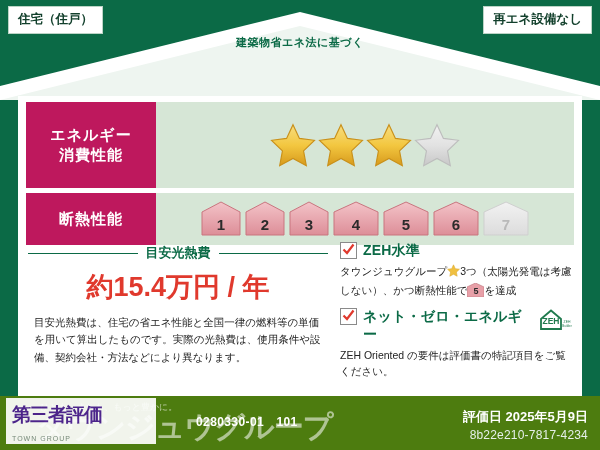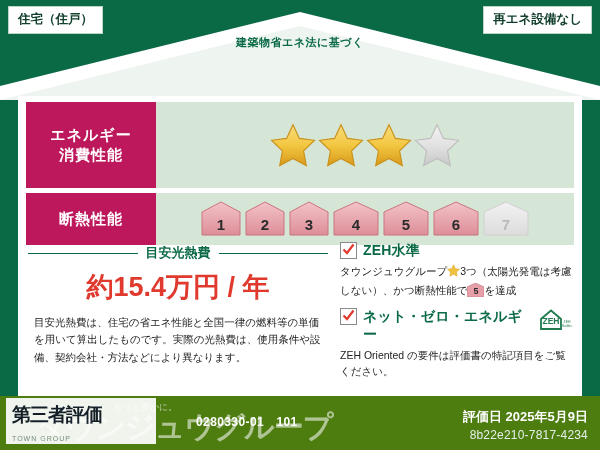--- a/index.html
+++ b/index.html
@@ -66,21 +66,21 @@
   
   .footer{position:absolute;left:0;bottom:0;width:600px;height:54px;background:#4d7c0f;z-index:3;}
   .footer-id{position:absolute;left:196px;top:18px;font-size:12px;font-weight:bold;color:#ffffff;letter-spacing:.4px;}
   .footer-date{position:absolute;right:12px;top:12px;text-align:right;}
   .footer-date .d1{font-size:13px;font-weight:bold;color:#ffffff;}
   .footer-date .d2{font-size:12px;color:#e6f0ea;margin-top:2px;letter-spacing:.2px;}
 
   
   .wm{position:absolute;left:0;bottom:0;width:330px;height:60px;z-index:5;pointer-events:none;}
   .wm-badge{position:absolute;left:6px;bottom:6px;width:150px;height:46px;background:#ffffff;opacity:.92;}
-  .wm-badge .wm-j{position:absolute;left:6px;top:4px;font-size:19px;font-weight:bold;color:#0f172a;letter-spacing:-1px;white-space:nowrap;}
+  .wm-badge .wm-j{position:absolute;left:6px;top:4px;font-size:19px;font-weight:bold;color:#4c1d95;letter-spacing:-1px;white-space:nowrap;}
   .wm-badge .wm-tg{position:absolute;left:6px;bottom:2px;font-size:7px;color:#7b8b82;letter-spacing:1px;}
   .wm-big{position:absolute;left:36px;bottom:2px;font-size:30px;font-weight:bold;color:#ffffff;opacity:.55;white-space:nowrap;letter-spacing:-1px;}
   .wm-small{position:absolute;left:40px;bottom:36px;font-size:9px;color:#ffffff;opacity:.6;white-space:nowrap;}
 </style>
 </head>
 <body>
 
 <div class="label-root">
 
   <div class="roof">

